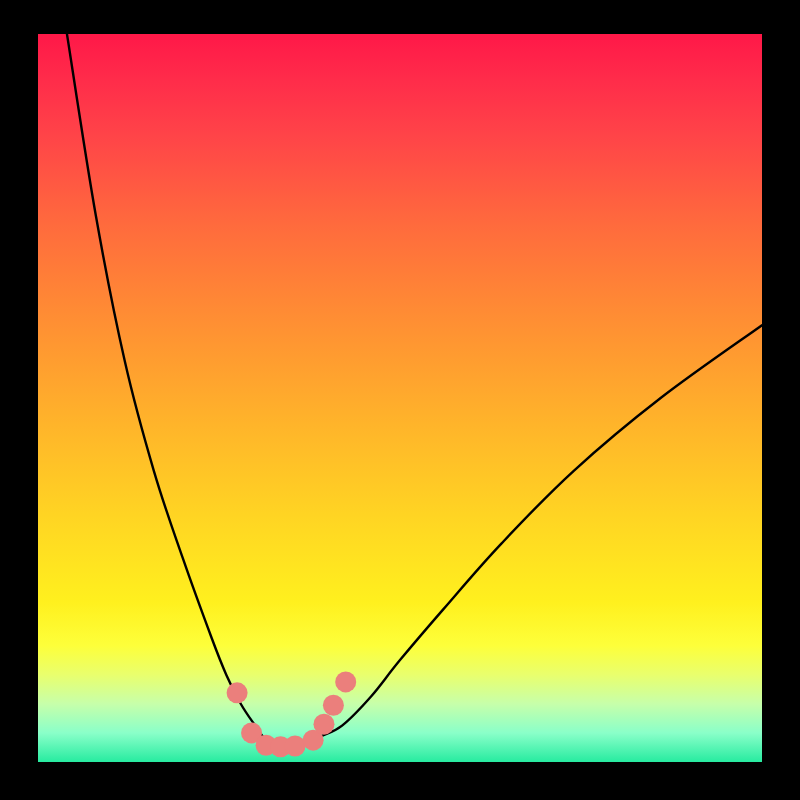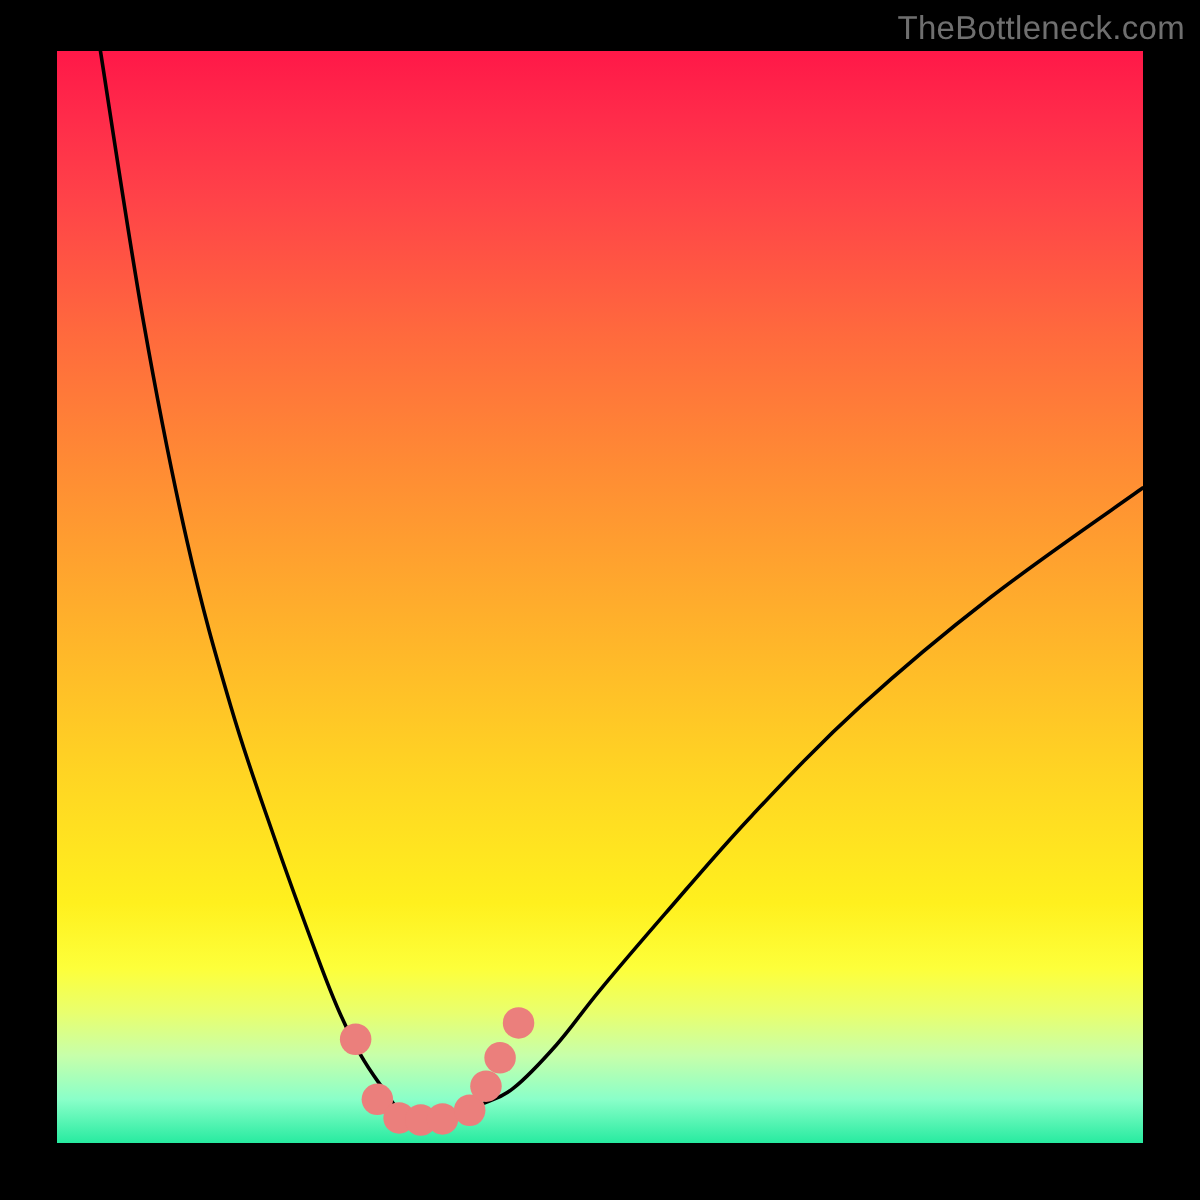--- a/index.html
+++ b/index.html
@@ -80,14 +80,13 @@
           <circle cx="242.54000000000002" cy="712.712" r="10.5" fill="#eb7f7c" stroke="#e06c69" stroke-width="0"></circle>
           <circle cx="257.02" cy="711.984" r="10.5" fill="#eb7f7c" stroke="#e06c69" stroke-width="0"></circle>
           <circle cx="275.12" cy="706.16" r="10.5" fill="#eb7f7c" stroke="#e06c69" stroke-width="0"></circle>
           <circle cx="285.98" cy="690.144" r="10.5" fill="#eb7f7c" stroke="#e06c69" stroke-width="0"></circle>
           <circle cx="295.392" cy="671.216" r="10.5" fill="#eb7f7c" stroke="#e06c69" stroke-width="0"></circle>
           <circle cx="307.7" cy="647.92" r="10.5" fill="#eb7f7c" stroke="#e06c69" stroke-width="0"></circle>
         </g>
     </svg>
   </div>
 
-  <div class="watermark">TheBottleneck.com</div>
 </div>
 
 </body></html>

